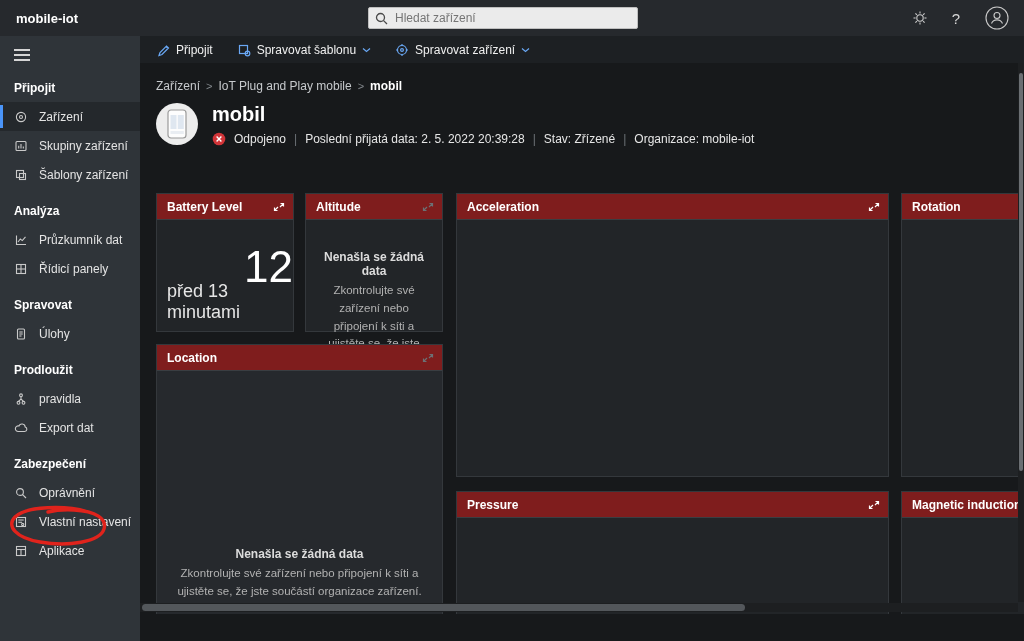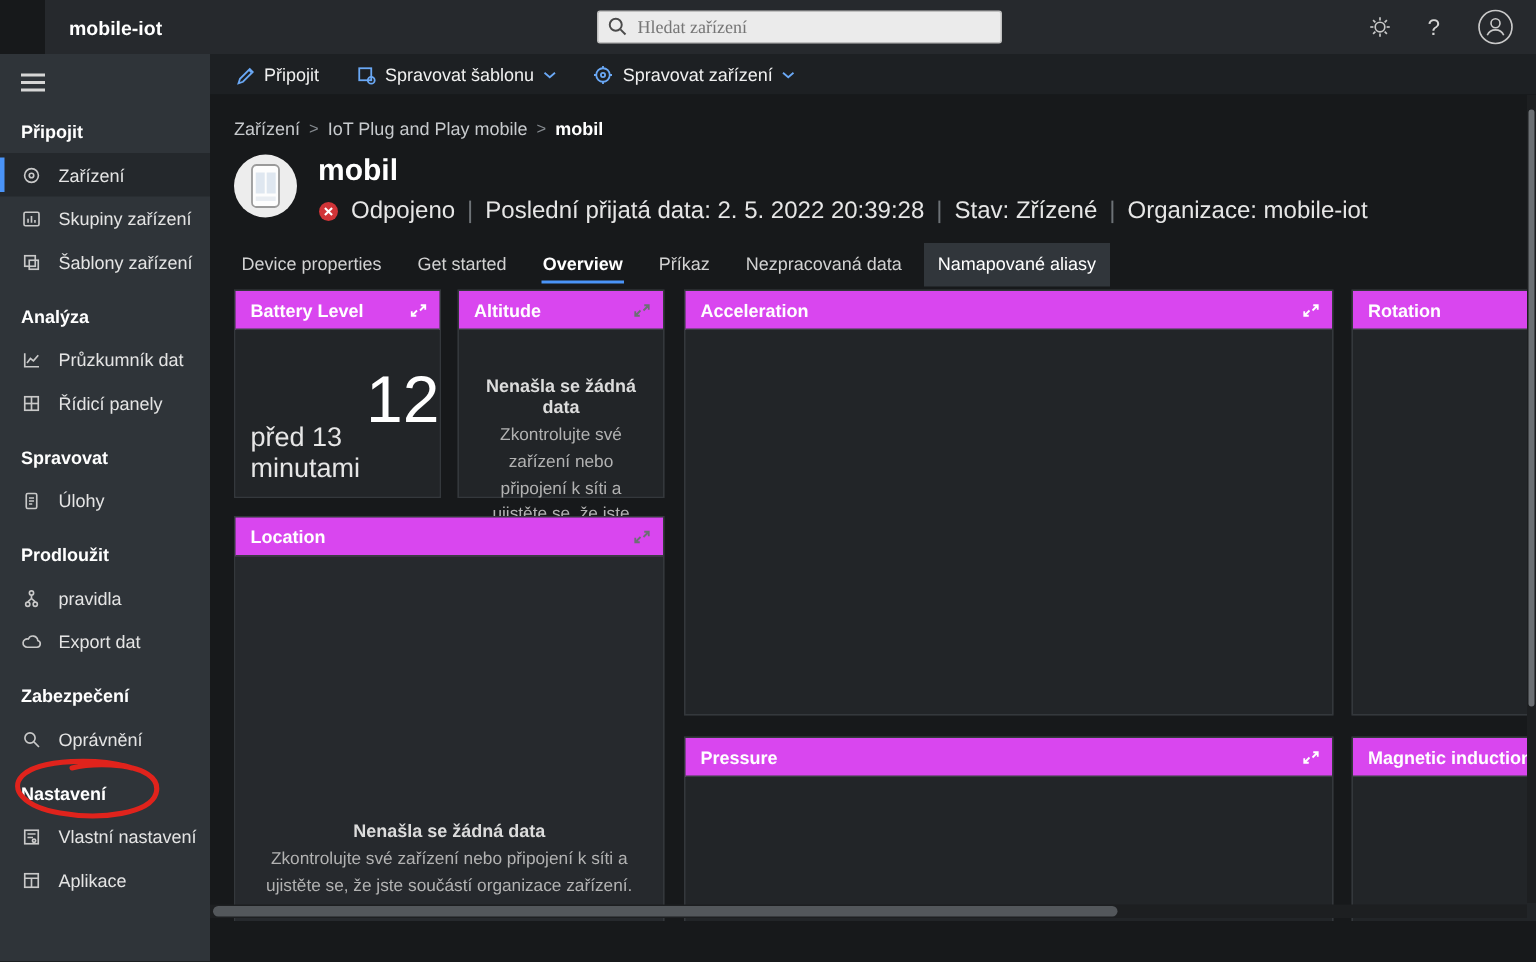--- a/index.html
+++ b/index.html
@@ -2,26 +2,26 @@
 <html><head>
 <meta charset="utf-8">
 <style>
   * { margin:0; padding:0; box-sizing:border-box; }
   html,body { width:1024px; height:641px; overflow:hidden; background:#17191b;
     font-family:"Liberation Sans", sans-serif; color:#e8e8e8; }
   .app { position:relative; width:1024px; height:641px; }
 
   
   .topbar { position:absolute; left:0; top:0; right:0; height:36px; background:#26292d;
-    display:flex; align-items:center; z-index:30;margin-left:30px; }
+    display:flex; align-items:center; z-index:30; }
   .app-title { margin-left:16px; font-size:13px; font-weight:bold; color:#fff; }
   .searchwrap { position:absolute; left:368px; top:7px; width:270px; height:22px; }
   .searchwrap input { width:100%; height:100%; border:1px solid #bfbfbf; background:#ebebeb;
     border-radius:2px; font-size:12px; color:#333; padding:0 6px 0 26px; outline:none;
-    font-family:Liberation Serif, serif; }
+    font-family:Liberation Sans, sans-serif; }
   .search-icon { position:absolute; left:7px; top:4px; }
   .topbar-right { position:absolute; right:14px; top:0; height:36px; display:flex; align-items:center; gap:24px; }
   .help { font-size:15px; color:#d6d6d6; cursor:default; }
   .iconbtn { display:flex; align-items:center; justify-content:center; }
 
   
   .sidebar { position:absolute; left:0; top:36px; bottom:0; width:140px; background:#2f3439;
     z-index:20; display:flex; flex-direction:column; }
   .hamburger { padding:10px 0 2px 14px; }
   .hamburger .bar { width:16px; height:2px; background:#d6d6d6; margin:3px 0; }
@@ -46,34 +46,34 @@
 
   .breadcrumb { padding:16px 0 0 16px; font-size:12px; color:#c7cacd; display:flex; gap:6px; align-items:center; }
   .breadcrumb .sep { color:#84898e; font-size:11px; }
   .breadcrumb .current { color:#fff; font-weight:bold; }
   .crumb { cursor:pointer; }
 
   .dev-header { display:flex; gap:14px; margin:10px 0 0 16px; align-items:flex-start; }
   .dev-avatar { width:42px; height:42px; border-radius:50%; background:#ededed; display:flex;
     align-items:center; justify-content:center; overflow:hidden; }
   .dev-name { font-size:20px; font-weight:bold; color:#fff; margin-top:0px; }
-  .dev-status { display:flex; align-items:center; gap:8px; font-size:16px; color:#e6e6e6; margin-top:6px; }
+  .dev-status { display:flex; align-items:center; gap:8px; font-size:12px; color:#e6e6e6; margin-top:6px; }
   .dev-status .sep { color:#6d7control276; color:#6d7276; }
 
   .tabs { display:flex; gap:6px; margin:12px 0 0 12px; font-size:12px; }
   .tab { padding:7px 9px 8px 9px; color:#d2d2d2; cursor:pointer; position:relative; }
   .tab.selected { color:#fff; font-weight:bold; }
   .tab.selected::after { content:""; position:absolute; left:8px; right:8px; bottom:2px;
     height:2px; background:#4a94f8; }
   .tab.highlight { background:#31363b; color:#fff; }
 
   
   .tiles { position:absolute; left:16px; top:130px; width:1200px; height:600px; }
   .tile { position:absolute; border:1px solid #34383c; background:#222528; }
-  .tile-header { height:26px; background:#d946ef; border-bottom:1px solid #3a3e42;
+  .tile-header { height:26px; background:#7f1d1d; border-bottom:1px solid #3a3e42;
     display:flex; align-items:center; justify-content:space-between; padding:0 8px 0 10px; }
   .tile-title { font-size:12px; font-weight:bold; color:#fff; }
   .expand { cursor:pointer; display:flex; }
   .expand.dim svg path { stroke:#6c7074; }
   .tile-body { position:absolute; left:0; top:26px; right:0; bottom:0; }
   .body-info { background:#222528; }
   .body-map { background:#26292d; }
   .body-chart { background:#0b0c0e; }
 
   .kpi-value { text-align:right; font-size:44px; color:#fff; margin-top:22px; font-weight:400; }
@@ -228,21 +228,20 @@
 
       <div class="sec-title">Zabezpečení</div>
       <div class="nav-item">
         <svg width="14" height="14" class="sicon">
             <circle cx="6" cy="6" r="3.4"></circle>
             <line x1="8.6" y1="8.6" x2="12" y2="12"></line>
           </svg>
         <span>Oprávnění</span>
       </div>
 
-      <div class="sec-title">Nastavení</div>
       <div class="nav-item">
         <svg width="14" height="14" class="sicon">
             <rect x="2.5" y="2.5" width="9" height="9"></rect>
             <line x1="4.3" y1="5" x2="9.7" y2="5"></line>
             <line x1="4.3" y1="7.3" x2="8" y2="7.3"></line>
             <circle cx="8.7" cy="9.5" r="1.1"></circle>
           </svg>
         <span>Vlastní nastavení</span>
       </div>
       <div class="nav-item">
@@ -327,28 +326,20 @@
             <span class="sep">|</span>
             <span>Poslední přijatá data: 2. 5. 2022 20:39:28</span>
             <span class="sep">|</span>
             <span>Stav: Zřízené</span>
             <span class="sep">|</span>
             <span>Organizace: mobile-iot</span>
           </div>
         </div>
       </div>
 
-      <div class="tabs">
-        <div class="tab">Device properties</div>
-        <div class="tab">Get started</div>
-        <div class="tab selected">Overview</div>
-        <div class="tab">Příkaz</div>
-        <div class="tab">Nezpracovaná data</div>
-        <div class="tab highlight">Namapované aliasy</div>
-      </div>
 
       <div class="tiles">
 
         <div class="tile" id="tile-battery">
           <div class="tile-header">
             <span class="tile-title">Battery Level</span>
             <span class="expand">
                 <svg width="12" height="12">
                   <path d="M7.5 2.5 H10.5 V5.5 M10.5 2.5 L7 6 M4.5 9.5 H1.5 V6.5 M1.5 9.5 L5 6" stroke="#fff" fill="none" stroke-width="1.2"></path>
                 </svg>

